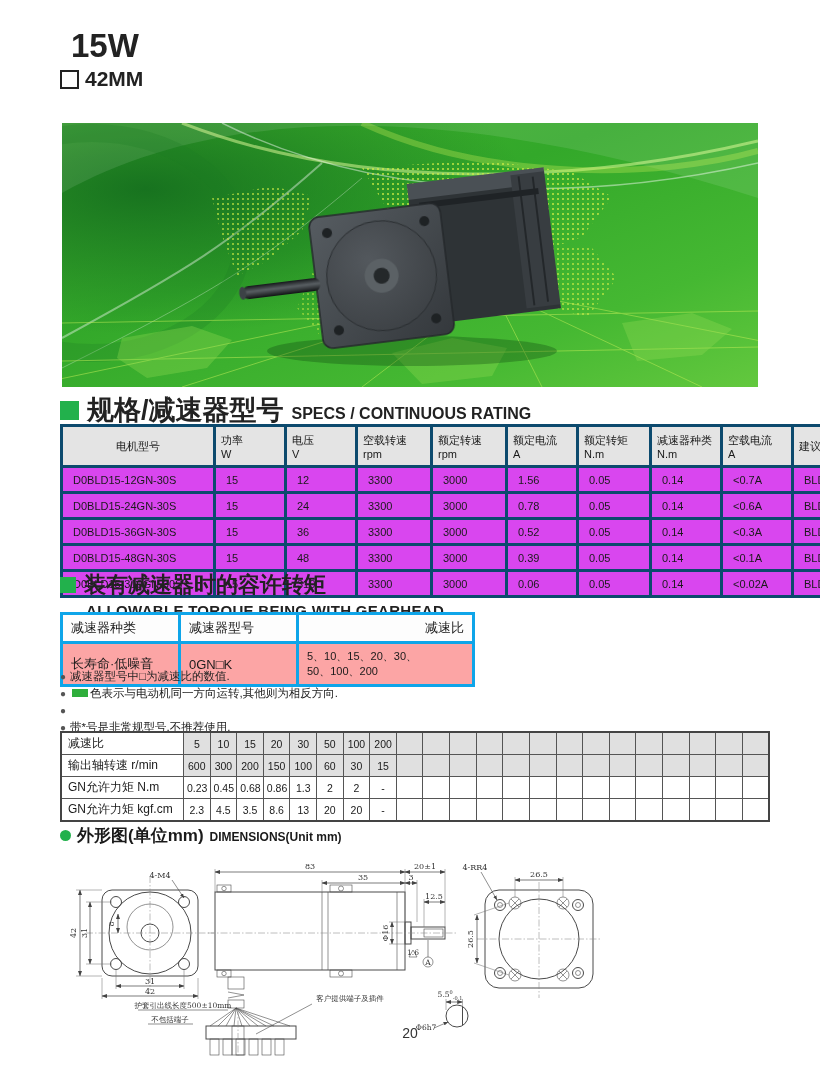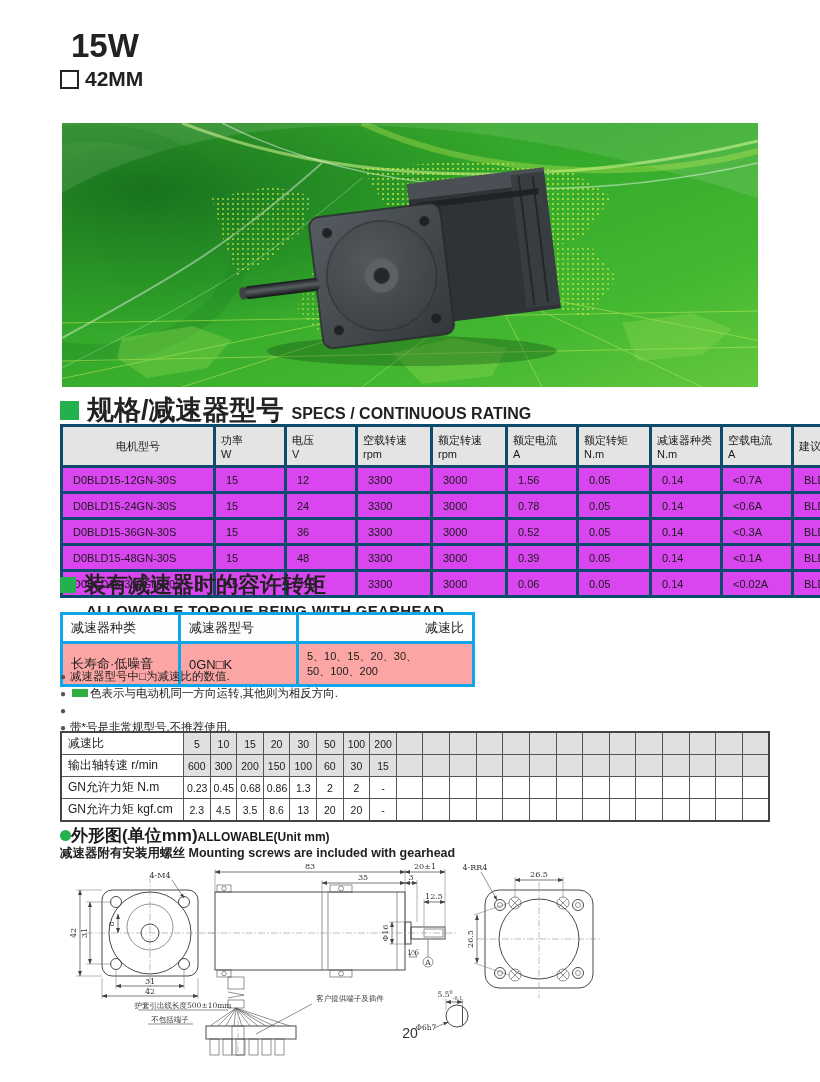--- a/index.html
+++ b/index.html
@@ -42,21 +42,21 @@
   .notes .n{display:flex;align-items:flex-start;gap:4px;}
   .dot{color:#555;font-size:10px;line-height:1.7;}
   .swatch{display:inline-block;width:16px;height:8px;background:#2fae3c;margin:0 2px;}
   
   .ratio{position:absolute;left:60px;top:731px;width:710px;border:2px solid #444;}
   .ratio th,.ratio td{border:1px solid #555;padding:0 3px;height:21px;background:#fff;}
   .ratio th{font-size:12px;font-weight:400;text-align:left;padding-left:6px;white-space:nowrap;}
   .ratio td{font-size:10.5px;text-align:center;}
   .ratio td.sh{background:#e0e0e0;}
   
-  .dimtitle{position:absolute;left:60px;top:824px;display:flex;align-items:baseline;gap:0;}
+  .dimtitle{position:absolute;left:60px;top:824px;display:flex;align-items:baseline;gap:6px;}
   .gdot{width:11px;height:11px;border-radius:50%;background:#22b14c;align-self:center;}
   .dt-cn{font-size:17px;font-weight:900;}
   .dt-en{font-size:12px;font-weight:800;}
   .dimsub{position:absolute;left:60px;top:845px;font-size:12.5px;font-weight:700;color:#222;}
   .drawing{position:absolute;left:60px;top:858px;width:700px;height:205px;}
   .pageno{position:absolute;left:0;top:1025px;width:820px;text-align:center;font-size:14px;color:#333;}
   
   .out{stroke:#4a4a4a;stroke-width:1;fill:none;}
   .thin{stroke:#4a4a4a;stroke-width:.6;fill:none;}
   .ext{stroke:#777;stroke-width:.55;}
@@ -433,25 +433,21 @@
           <td></td>
           <td></td>
           <td></td>
         </tr>
       </tbody>
     </table>
 
   <div class="dimtitle">
     <span class="gdot"></span>
     <span class="dt-cn">外形图(单位mm)</span>
-    <span class="dt-en">ALLOWABLE(Unit mm)</span>
-  </div>
-  <div class="dimsub">
-    <span>减速器附有安装用螺丝</span>
-    <span>Mounting screws are included with gearhead</span>
+    <span class="dt-en">DIMENSIONS(Unit mm)</span>
   </div>
 
   <svg class="drawing" viewBox="0 0 700 205">
     <defs>
       <marker id="ah" viewBox="0 0 8 6" refX="7.5" refY="3" markerWidth="8" markerHeight="6" orient="auto-start-reverse">
         <path d="M0,0 L8,3 L0,6 Z" fill="#444"></path>
       </marker>
       <pattern id="hatch" width="3" height="3" patternUnits="userSpaceOnUse" patternTransform="rotate(45)">
         <line x1="0" y1="0" x2="0" y2="3" stroke="#555" stroke-width=".7"></line>
       </pattern>

